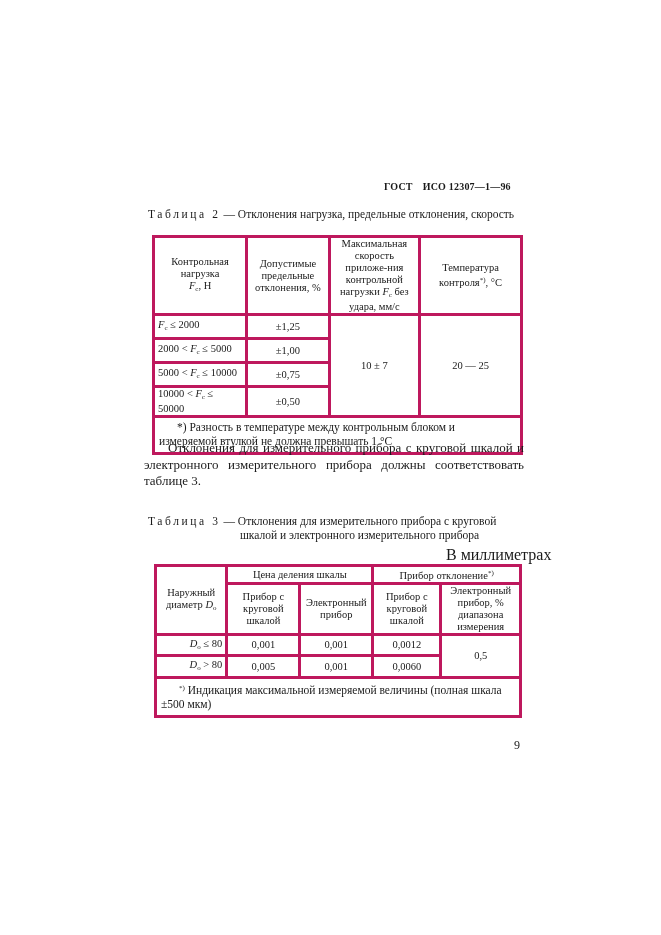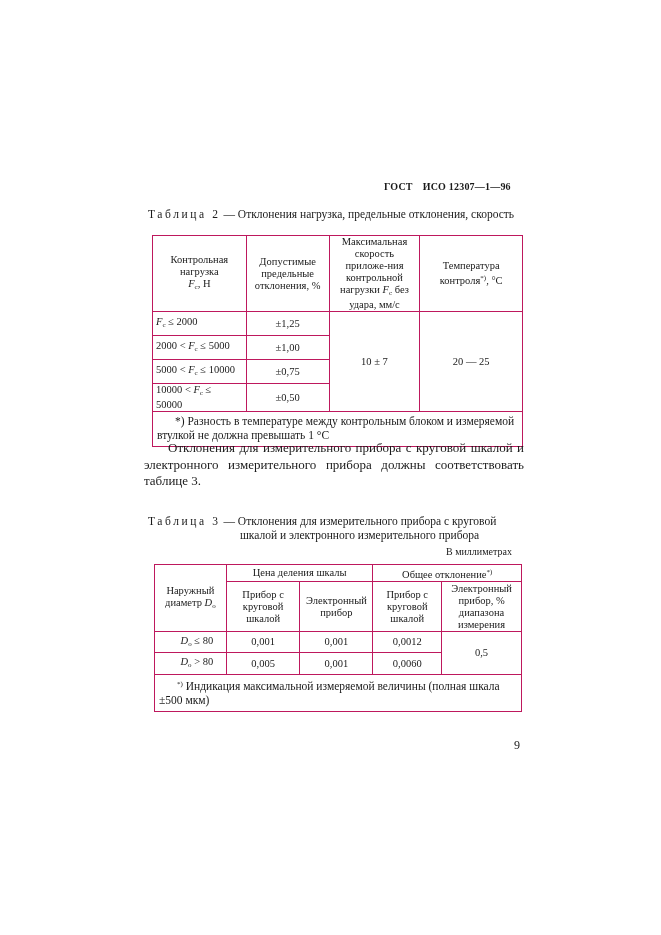--- a/index.html
+++ b/index.html
@@ -5,33 +5,33 @@
   html, body { margin: 0; padding: 0; background: #ffffff; }
   body { width: 661px; height: 935px; position: relative; overflow: hidden;
          font-family: "Liberation Serif", "DejaVu Serif", serif; color: #1a1a1a; }
   .abs { position: absolute; }
   .gost-header { left: 384px; top: 181px; font-weight: bold; font-size: 10px; letter-spacing: 0.2px; }
   .gost-header span + span { margin-left: 10px; }
   .caption { font-size: 11.5px; line-height: 14px; }
   .caption .label { letter-spacing: 2.6px; }
   .caption .cont { padding-left: 92px; display: block; }
   table { border-collapse: collapse; position: absolute; font-size: 10.5px; }
-  td, th { border: 1px solid #be185d; font-weight: normal; text-align: center; vertical-align: middle; padding: 0 3px; line-height: 12px; }
+  td, th { border: 3px solid #be185d; font-weight: normal; text-align: center; vertical-align: middle; padding: 0 3px; line-height: 12px; }
   .t2 { left: 152px; top: 235px; width: 371px; }
   .t2 td.right { text-align: left; padding-right: 6px; }
   .t2 td.foot, .t3 td.foot { text-align: left; padding: 3px 6px 4px 4px; font-size: 11.5px; line-height: 13.5px; }
   .foot .ind { display: inline-block; width: 18px; }
   .t3 { left: 154px; top: 564px; width: 368px; }
-  .t3 td.left { text-align: center; padding-left: 16px; }
+  .t3 td.left { text-align: right; padding-left: 16px; }
   i.var { font-style: italic; }
   sub { font-size: 7px; vertical-align: -2px; }
   sup { font-size: 7px; vertical-align: 4px; }
   .para { left: 144px; width: 380px; font-size: 13px; line-height: 16.5px; text-align: justify; }
   .para .first { text-indent: 24px; }
-  .units { left: 446px; top: 546px; font-size: 10px; }
+  .units { left: 446px; top: 546px; font-size: 16px; }
   .pagenum { left: 514px; top: 738px; font-size: 12px; }
 </style>
 </head>
 <body>
 
 <div class="abs gost-header">
   <span>ГОСТ</span><span>ИСО 12307—1—96</span>
 </div>
 
 <div class="abs caption" style="left:148px; top:207px; width:380px;">
@@ -108,21 +108,21 @@
       <col style="width:69px">
       <col style="width:80px">
     </colgroup>
   <tbody>
       <tr style="height:17px">
     <th rowspan="2">
       <span>Наружный диаметр</span>
       <i class="var">D</i><sub>o</sub>
     </th>
     <th colspan="2">Цена деления шкалы</th>
-    <th colspan="2"><span>Общее отклонение</span><sup>*)</sup></th>
+    <th colspan="2"><span>Прибор отклонение</span><sup>*)</sup></th>
   </tr>
   <tr style="height:50px">
     <th>Прибор с круговой шкалой</th>
     <th>Электронный прибор</th>
     <th>Прибор с круговой шкалой</th>
     <th>Электронный прибор, % диапазона измерения</th>
   </tr>
   <tr style="height:21px">
     <td class="left"><i class="var">D</i><sub>o</sub> <span>≤ 80</span></td>
     <td>0,001</td>

